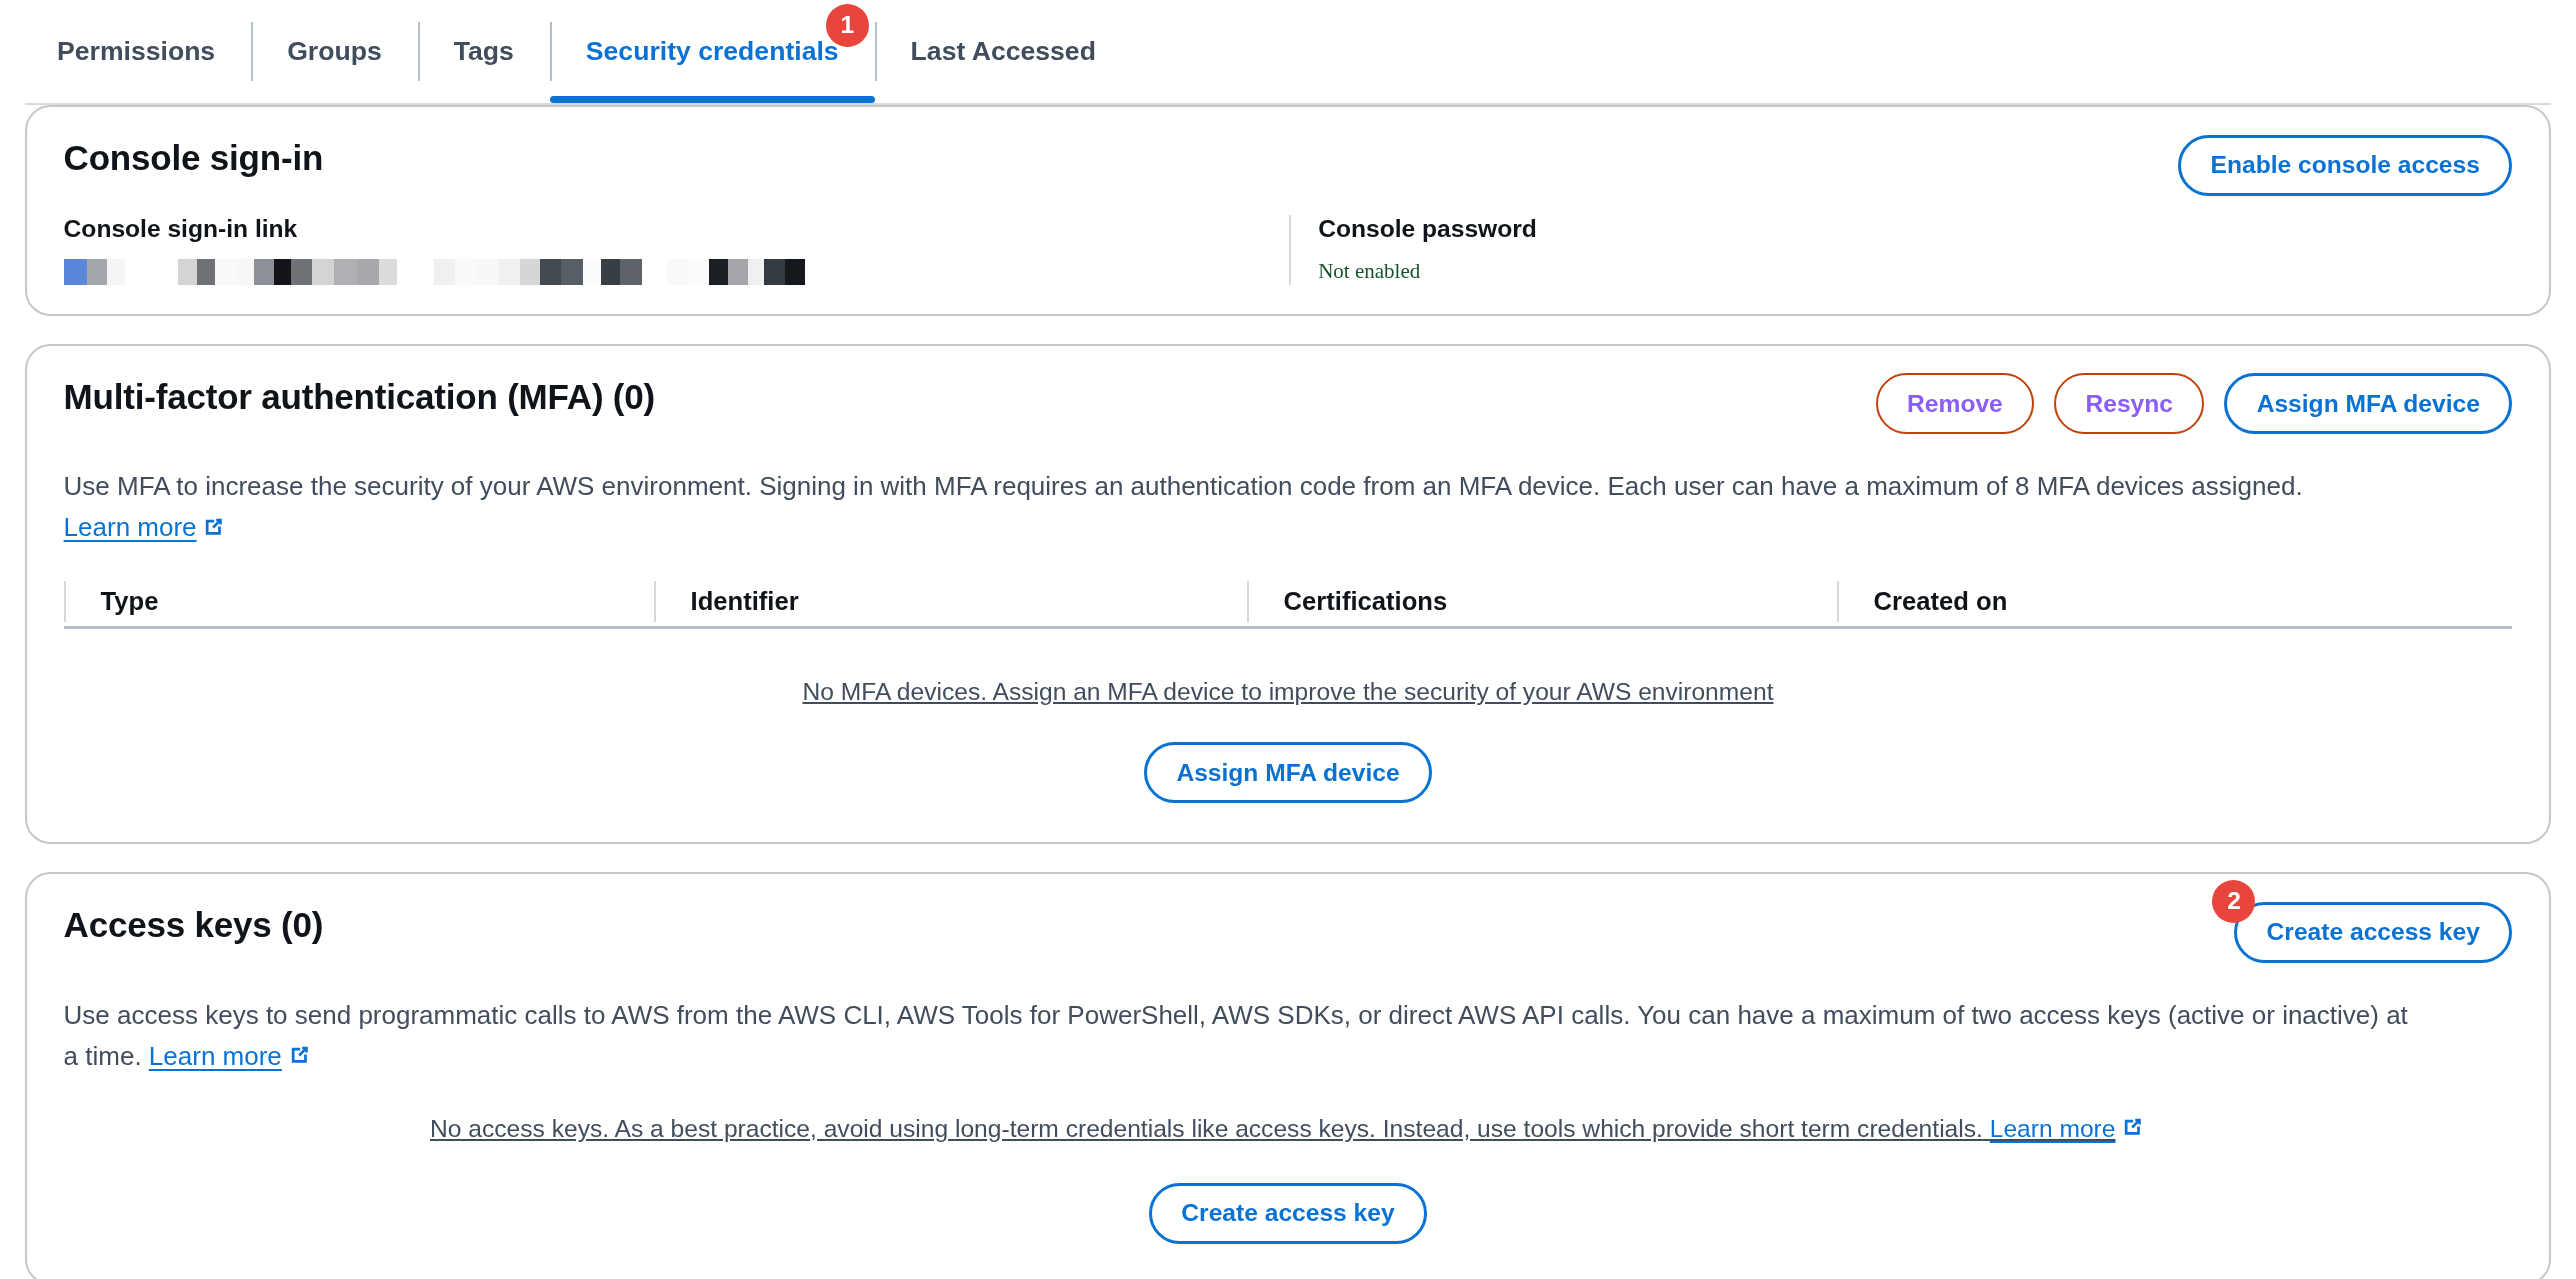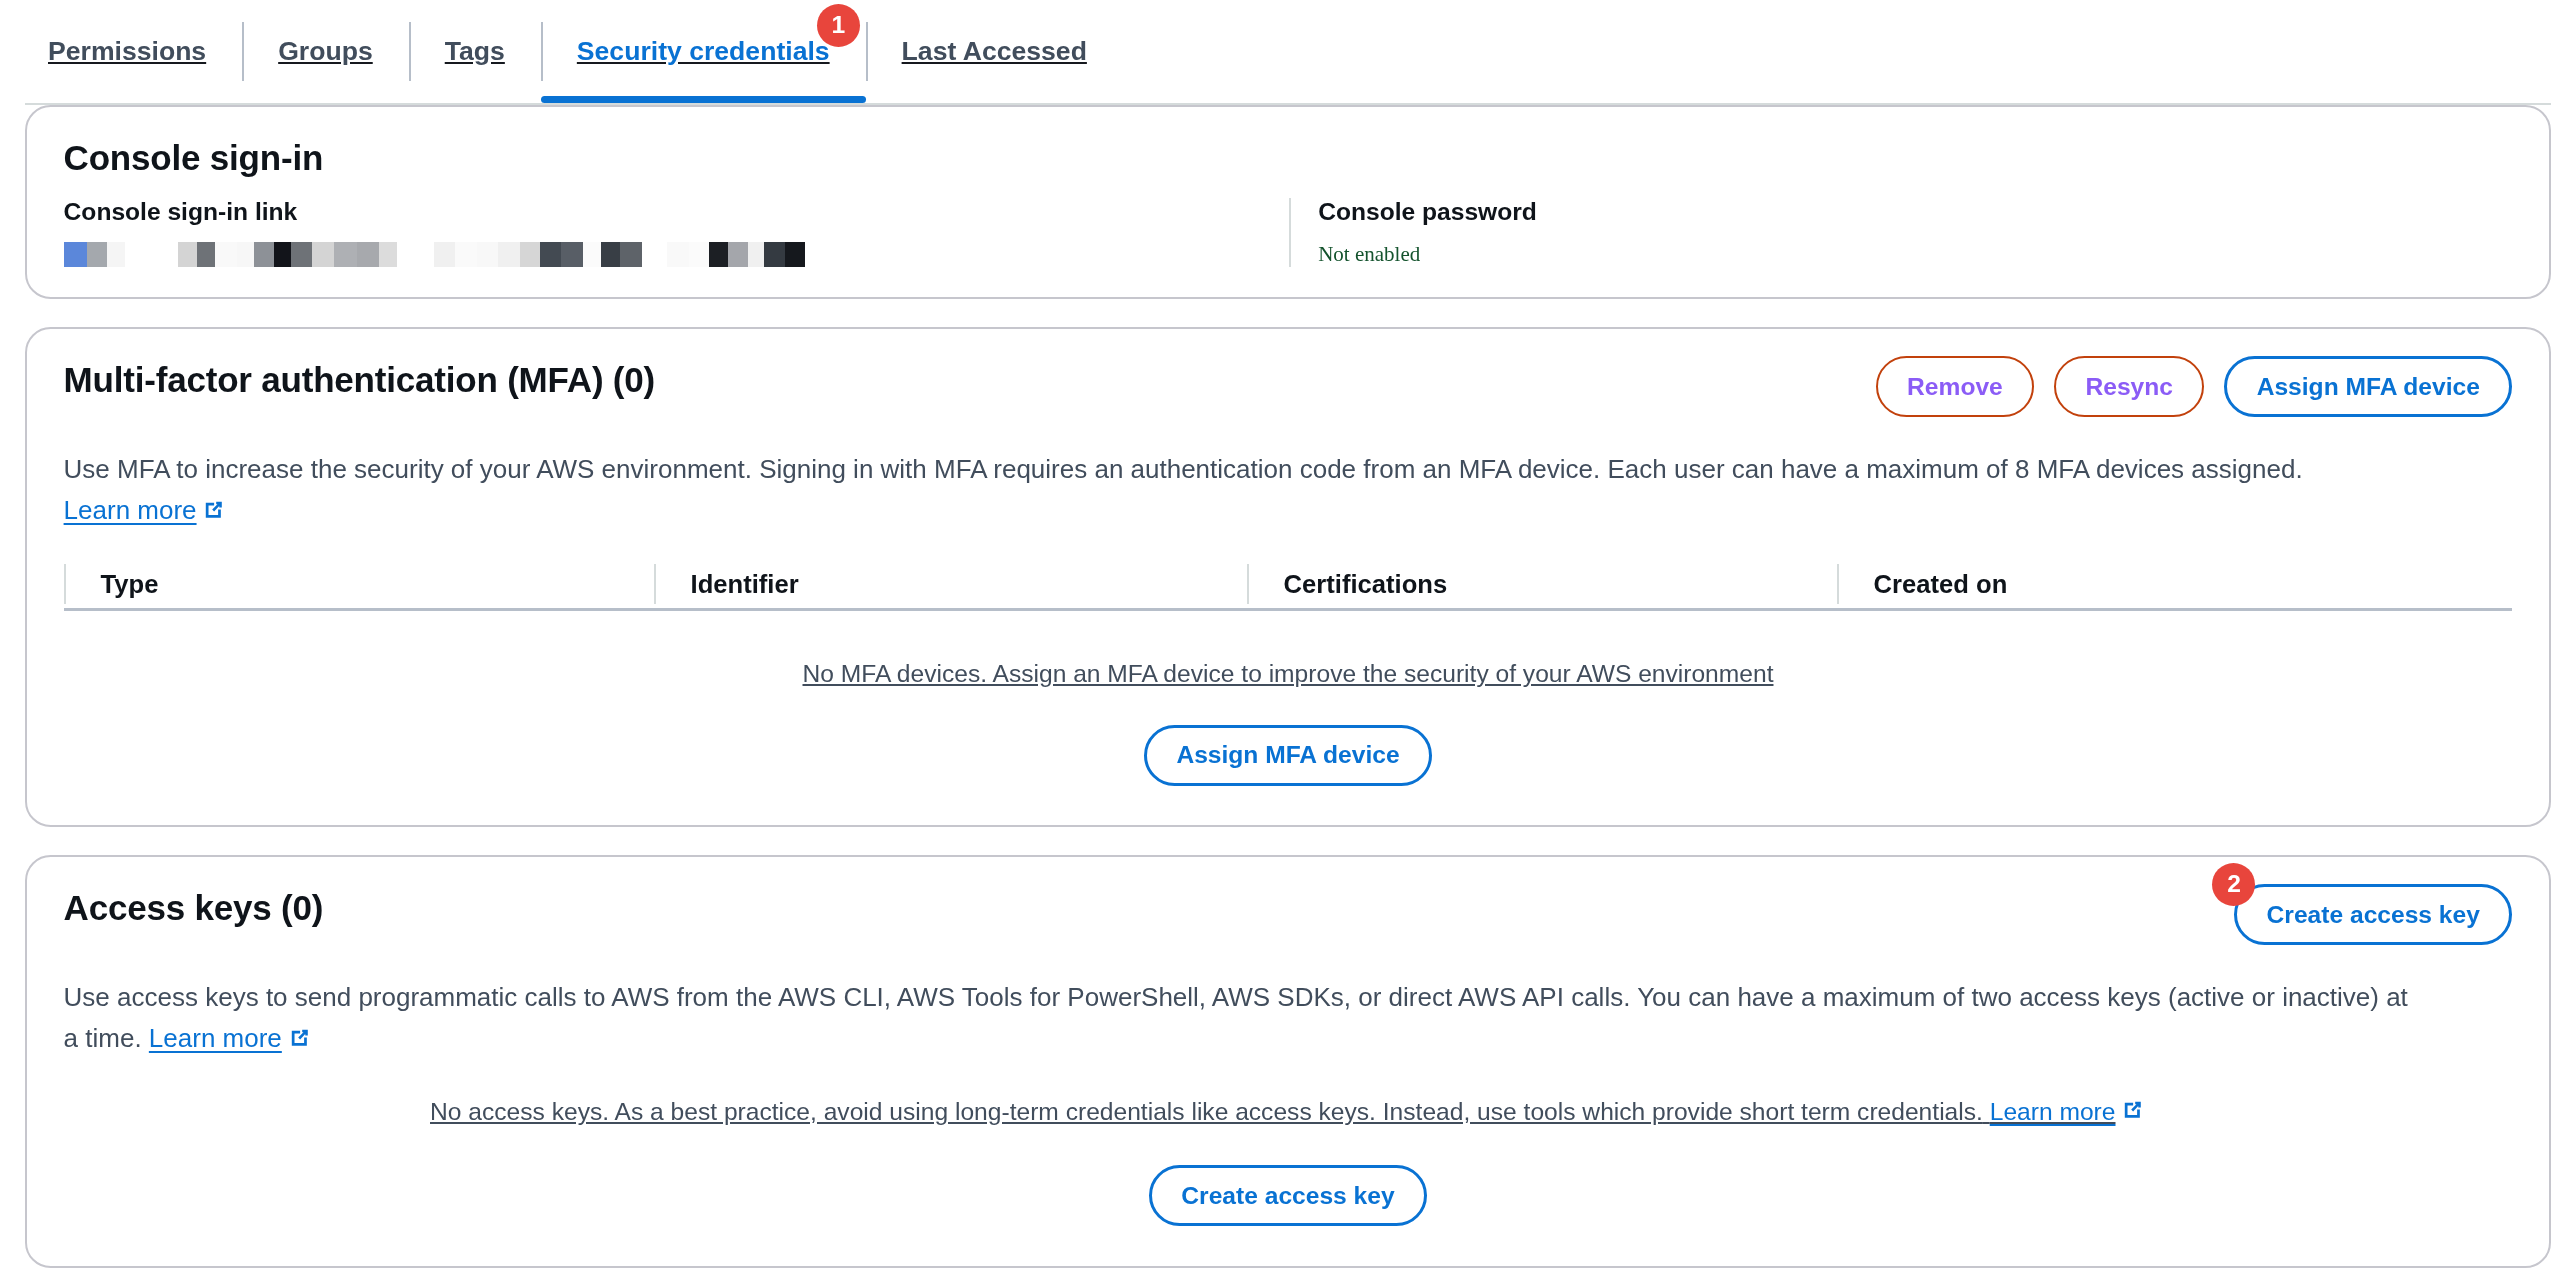--- a/index.html
+++ b/index.html
@@ -9,24 +9,23 @@
     background: #ffffff;
     font-family: "Liberation Sans", sans-serif;
     color: #16191f;
     overflow: hidden;
   }
 
   
   .tabbar {
     position: relative;
     height: 105px;
-    padding-left: 12px;
+    padding-left: 21px;
     display: flex;
     align-items: flex-start;
-    text-decoration: underline;
   }
   .tabbar-underline {
     position: absolute;
     left: 24.6px;
     right: 24.6px;
     top: 103px;
     height: 2px;
     background: #d5dbdb;
   }
   .tab {
@@ -263,20 +262,23 @@
   </div>
 
   <div class="tab">
     <span>Last Accessed</span>
   </div>
 </div>
 
 <div class="panel">
   <div class="panel-head">
     <div class="panel-title">Console sign-in</div>
+    <div class="panel-actions">
+      <div class="btn btn-primary-outline">Enable console access</div>
+    </div>
   </div>
 
   <div class="signin-body">
     <div class="signin-col-left">
       <div class="field-label">Console sign-in link</div>
       <div class="redacted">
         <span class="rb" style="width:23.6px;background:#5b87da"></span>
         <span class="rb" style="width:19.7px;background:#a4a8ad"></span>
         <span class="rb" style="width:17.7px;background:#f5f5f5"></span>
         <span class="rb" style="width:53px;background:#ffffff"></span>

